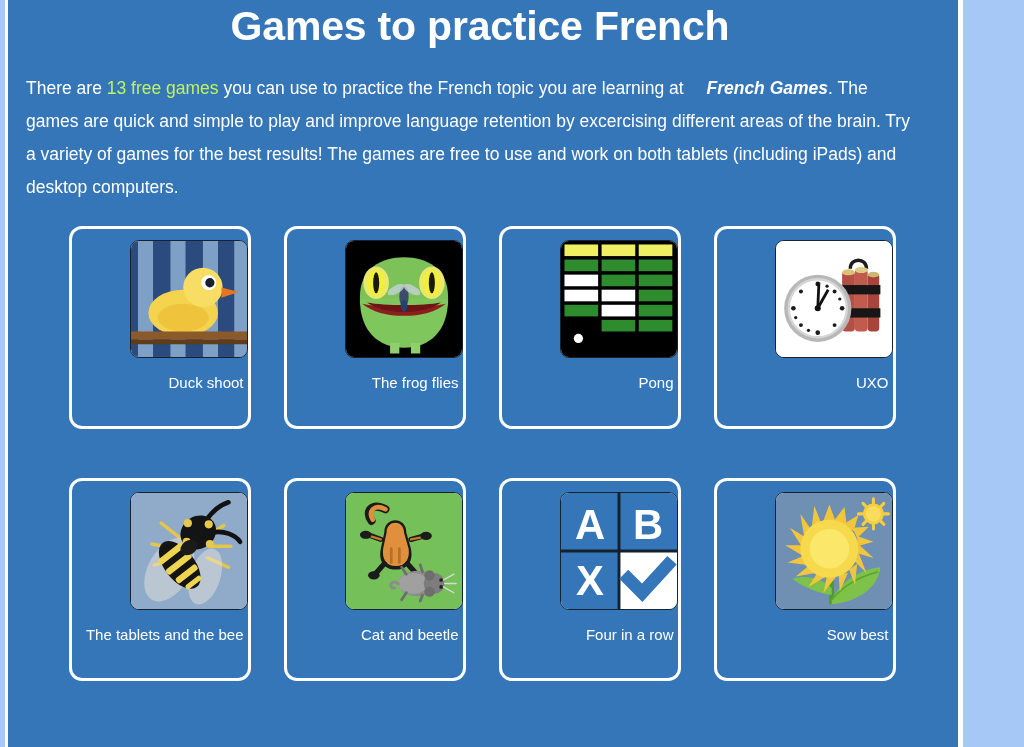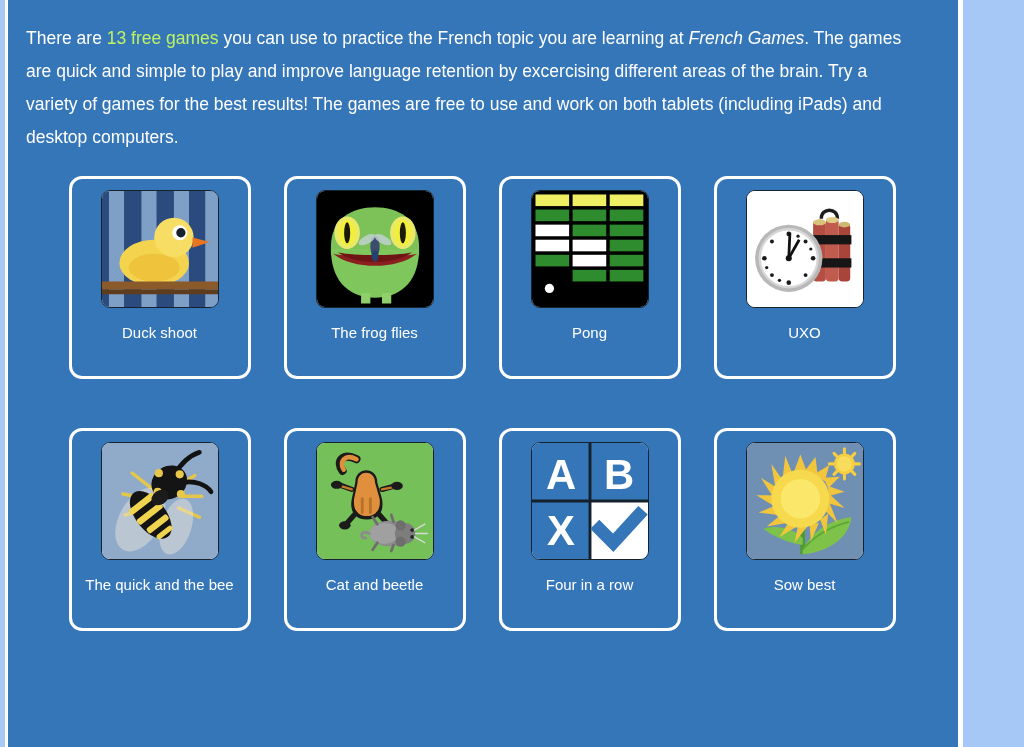--- a/index.html
+++ b/index.html
@@ -57,41 +57,41 @@
   }
 
   .intro {
     color: #ffffff;
     font-size: 17.5px;
     line-height: 33px;
     padding: 22px 28px 0 18px;
     max-width: 930px;
   }
   .intro .hl { color: #bef264; }
-  .intro .emph { font-weight: normal; font-style: italic; }
+  .intro .emph { font-weight: bold; font-style: italic; margin-left: 18px; }
 
   .grid {
     margin-top: 22px;
     padding: 0 10px 0 8px;
     display: grid;
     grid-template-columns: repeat(4, 182px);
     justify-content: center;
     row-gap: 49px;
     column-gap: 33px;
   }
 
   .card {
     width: 182px;
     height: 203px;
     border: 3px solid #ffffff;
     border-radius: 13px;
     background: transparent;
     display: flex;
     flex-direction: column;
-    align-items: center;
+    align-items: flex-end;
     justify-content: flex-start;
     padding-top: 11px;
     cursor: pointer;
   }
   .card-thumb {
     width: 118px; height: 118px;
     border-radius: 9px;
     border: 1.5px solid #16222e;
     overflow: hidden;
     position: relative;
@@ -112,20 +112,21 @@
 </head>
 <body>
 
 <div id="root">
 
   <div class="edge-strip-left"></div>
   <div class="edge-gap-left"></div>
 
   <div class="main-panel">
 
+    <h1 class="page-title">Games to practice French</h1>
 
     <p class="intro"><span>There are </span><span class="hl">13 free games</span><span> you can use to practice the French topic you are learning at </span><span class="emph">French Games</span><span>. The games are quick and simple to play and improve language retention by excercising different areas of the brain. Try a variety of games for the best results! The games are free to use and work on both tablets (including iPads) and desktop computers.</span></p>
 
     <div class="grid">
 
       <div class="card">
         <div class="card-thumb">
           <svg class="thumb-svg" viewBox="0 0 100 100" aria-hidden="true">
             <rect width="100" height="100" fill="#2b4a7d"></rect>
             <rect x="6" y="0" width="13" height="100" fill="#7fa0c6"></rect>
@@ -267,21 +268,21 @@
             <g transform="rotate(-38 42 62)">
               <ellipse cx="42" cy="62" rx="13" ry="24" fill="#141414"></ellipse>
               <rect x="29" y="47" width="26" height="5.5" fill="#efd44f" rx="2"></rect>
               <rect x="29" y="58" width="26" height="5.5" fill="#efd44f" rx="2"></rect>
               <rect x="31" y="69" width="22" height="5.5" fill="#efd44f" rx="2"></rect>
               <rect x="34" y="79" width="16" height="4.5" fill="#efd44f" rx="2"></rect>
             </g>
             <ellipse cx="50" cy="47" rx="8" ry="6" fill="#1b1b1b" transform="rotate(-35 50 47)"></ellipse>
           </svg>
         </div>
-        <div class="card-label">The quick and the bee</div>
+        <div class="card-label">The tablets and the bee</div>
       </div>
 
       <div class="card">
         <div class="card-thumb">
           <svg class="thumb-svg" viewBox="0 0 100 100" aria-hidden="true">
             <rect width="100" height="100" fill="#76c059"></rect>
 
             <path d="M34 14 C22 8 16 16 22 24" stroke="#1b1b1b" stroke-width="7" fill="none" stroke-linecap="round"></path>
             <path d="M34 14 C24 9 19 16 23 23" stroke="#e0903c" stroke-width="4" fill="none" stroke-linecap="round"></path>
 

